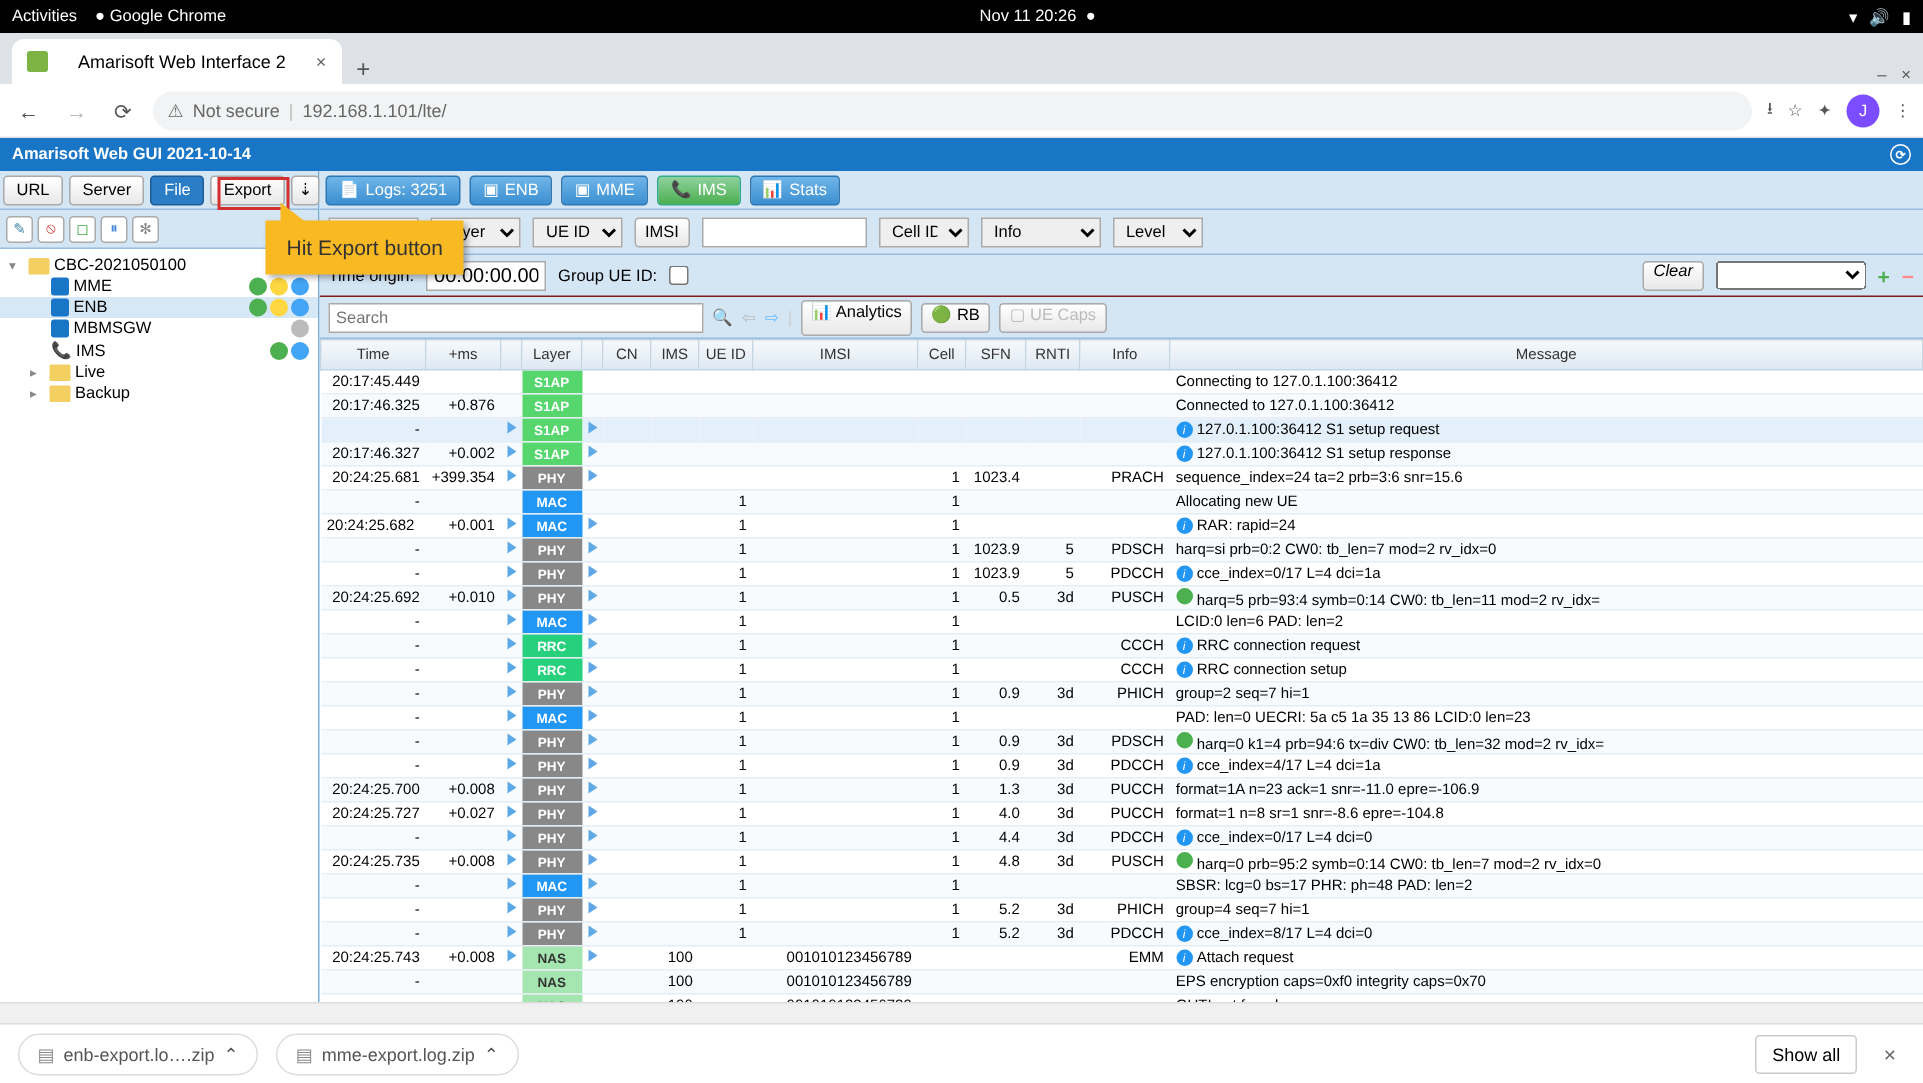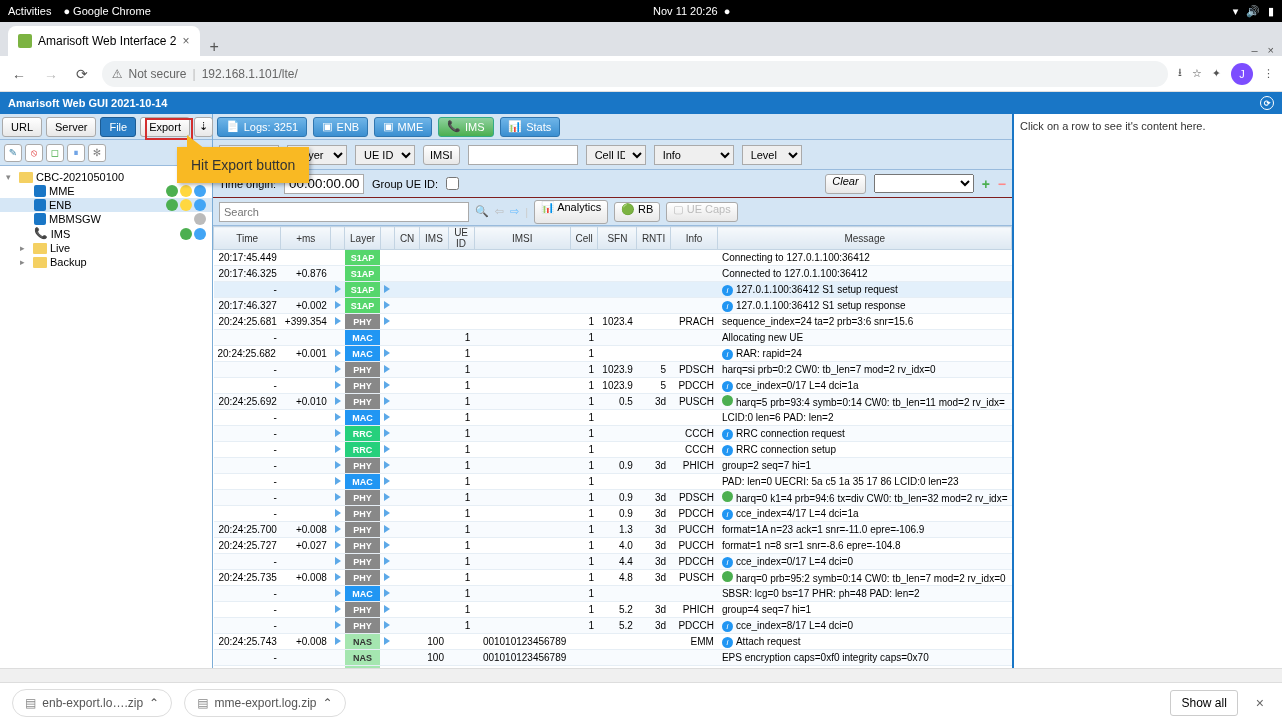--- a/index.html
+++ b/index.html
@@ -4,21 +4,21 @@
 <style>
 * { margin: 0; padding: 0; box-sizing: border-box; font-family: Arial, Helvetica, sans-serif; }
 body { font-size: 11px; background: #fff; overflow: hidden; }
 
 .topbar { background: #000; color: #fff; height: 22px; display: flex; align-items: center; padding: 0 8px; font-size: 11px; }
 .topbar .left { display: flex; gap: 12px; }
 .topbar .center { flex: 1; text-align: center; }
 .topbar .right { display: flex; gap: 8px; }
 
 .browser-tabs { background: #dee1e6; height: 34px; display: flex; align-items: flex-end; padding: 0 8px; }
-.tab { background: #fff; border-radius: 8px 8px 0 0; height: 30px; padding: 0 10px; display: flex; align-items: center; gap: 6px; font-size: 12px; min-width: 160px; }
+.tab { background: #fff; border-radius: 8px 8px 0 0; height: 30px; padding: 0 10px; display: flex; align-items: center; gap: 20px; font-size: 12px; min-width: 160px; }
 .tab .favicon { width: 14px; height: 14px; background: #7cb342; border-radius: 2px; }
 .tab .close { color: #666; cursor: pointer; margin-left: auto; }
 .new-tab { color: #555; font-size: 16px; padding: 0 10px; cursor: pointer; }
 .window-ctrl { margin-left: auto; display: flex; gap: 10px; color: #555; }
 
 .addrbar { background: #fff; height: 36px; display: flex; align-items: center; padding: 0 8px; gap: 10px; border-bottom: 1px solid #e0e0e0; }
 .navbtn { color: #555; font-size: 14px; cursor: pointer; padding: 0 4px; }
 .urlbox { flex: 1; background: #f1f3f4; border-radius: 14px; height: 26px; display: flex; align-items: center; padding: 0 10px; font-size: 12px; color: #666; gap: 6px; }
 .urlbox .warn { color: #666; }
 .chrome-icons { display: flex; gap: 10px; align-items: center; }
@@ -522,21 +522,21 @@
                 <td class="layer-cell MAC">MAC</td>
                 <td class="c"><span class="dir-ico dir-r"></span></td>
                 <td></td>
                 <td></td>
                 <td>1</td>
                 <td></td>
                 <td>1</td>
                 <td></td>
                 <td></td>
                 <td></td>
-                <td class="l">PAD: len=0 UECRI: 5a c5 1a 35 17 86 LCID:0 len=23</td>
+                <td class="l">PAD: len=0 UECRI: 5a c5 1a 35 13 86 LCID:0 len=23</td>
               </tr>
               <tr>
                 <td style="text-align: right;">-</td>
                 <td style="text-align: right;"></td>
                 <td class="c"><span class="dir-ico dir-r"></span></td>
                 <td class="layer-cell PHY">PHY</td>
                 <td class="c"><span class="dir-ico dir-r"></span></td>
                 <td></td>
                 <td></td>
                 <td>1</td>
@@ -721,23 +721,20 @@
                 <td></td>
                 <td></td>
                 <td></td>
                 <td class="l">GUTI not found</td>
               </tr>
             </tbody>
         </table>
       </div>
     </div>
 
-    <div class="detail-pane">
-      <span>Click on a row to see it's content here.</span>
-    </div>
   </div>
   <div class="bottom-scroll"></div>
 </div>
 
 <div class="dlbar">
   <div class="dlitem">
       <span class="fico">▤</span>
       <span>enb-export.lo….zip</span>
       <span>⌃</span>
     </div>

